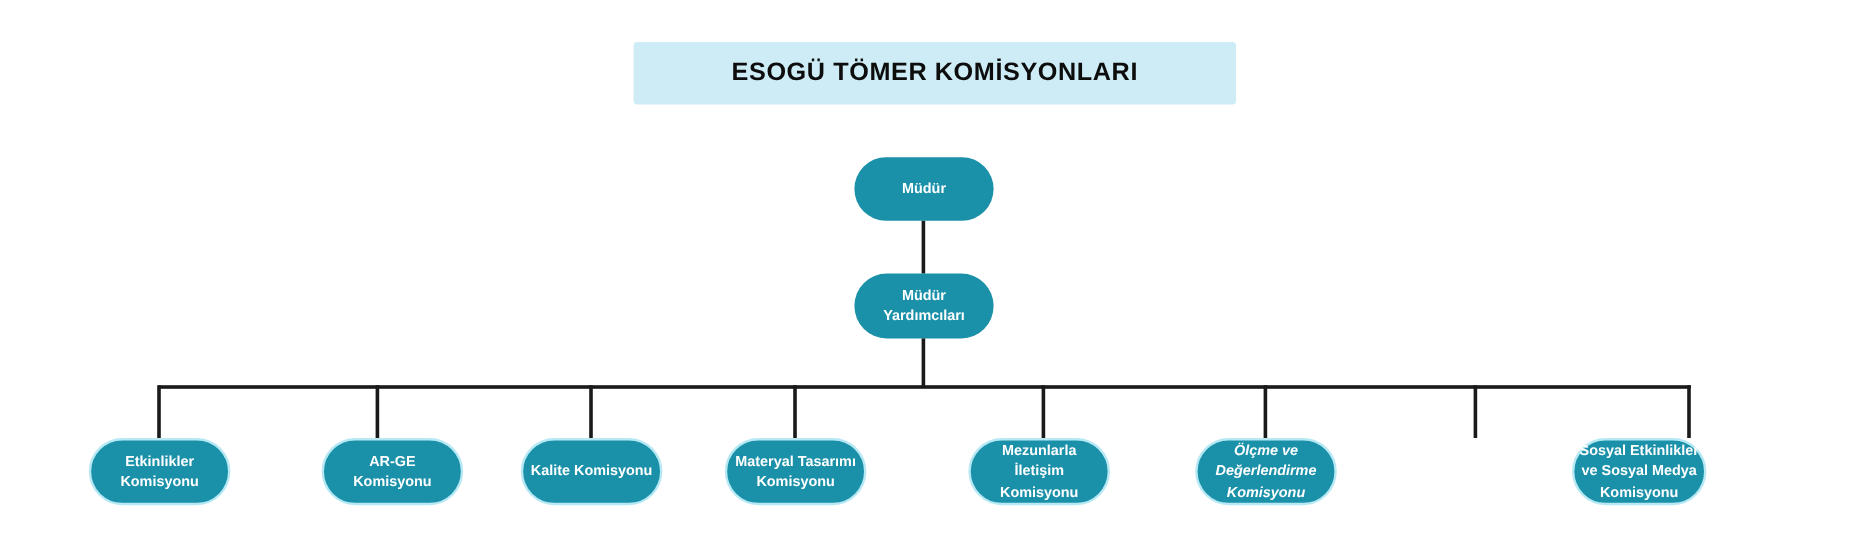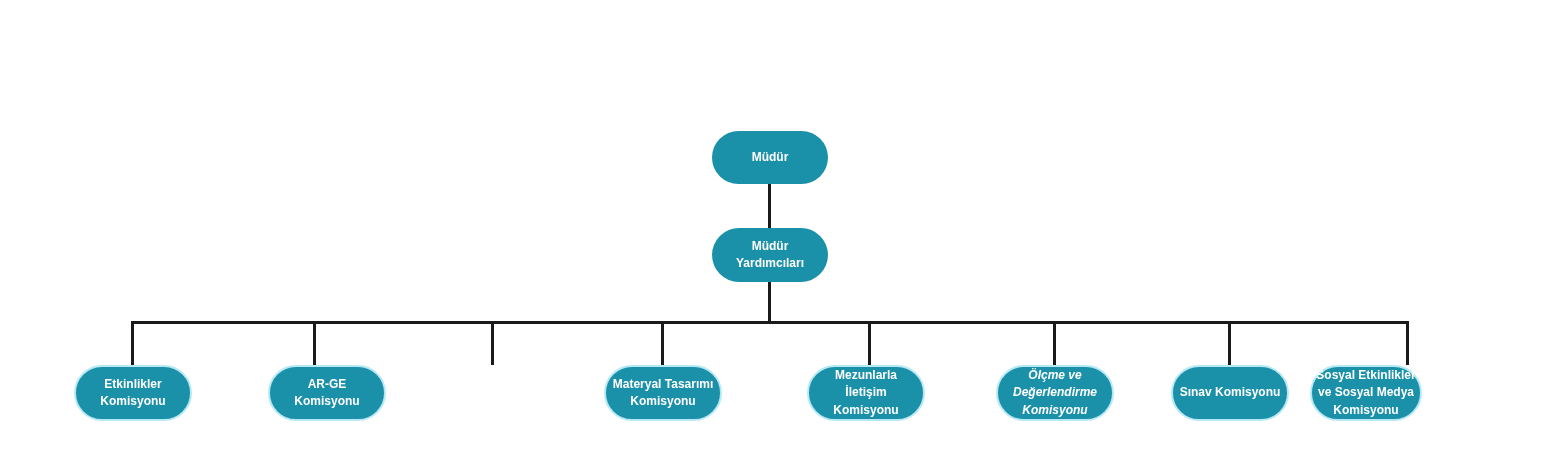--- a/index.html
+++ b/index.html
@@ -59,20 +59,23 @@
     background:var(--connector);
   }
   .vline{ width:3px; }
   .hline{ height:3px; }
 </style>
 </head>
 <body>
 
 <div class="canvas">
 
+  <div class="title-box">
+    <span>ESOGÜ TÖMER KOMİSYONLARI</span>
+  </div>
 
   <div class="pill top director">Müdür</div>
 
   <div class="line vline" style="left:768px;top:184px;height:44px;"></div>
 
   <div class="pill top deputy">Müdür
 Yardımcıları</div>
 
   <div class="line vline" style="left:768px;top:282px;height:41px;"></div>
 
@@ -86,31 +89,31 @@
   <div class="line vline" style="left:1053px;top:321px;height:44px;"></div>
   <div class="line vline" style="left:1228px;top:321px;height:44px;"></div>
   <div class="line vline" style="left:1406px;top:321px;height:44px;"></div>
 
   <div class="pill committee" style="left:74px;">Etkinlikler
 Komisyonu</div>
 
   <div class="pill committee" style="left:268px;">AR-GE
 Komisyonu</div>
 
+  <div class="pill committee" style="left:434px;">Kalite Komisyonu</div>
 
   <div class="pill committee" style="left:604px;">Materyal Tasarımı
 Komisyonu</div>
 
   <div class="pill committee" style="left:807px;">Mezunlarla
 İletişim
 Komisyonu</div>
 
   <div class="pill committee" style="left:996px;font-style:italic;">Ölçme ve
 Değerlendirme
 Komisyonu</div>
 
-  <div class="pill committee" style="left:1171px;">Sınav Komisyonu</div>
 
   <div class="pill committee" style="left:1310px;width:112px;">Sosyal Etkinlikler
 ve Sosyal Medya
 Komisyonu</div>
 
 </div>
 
 </body></html>

